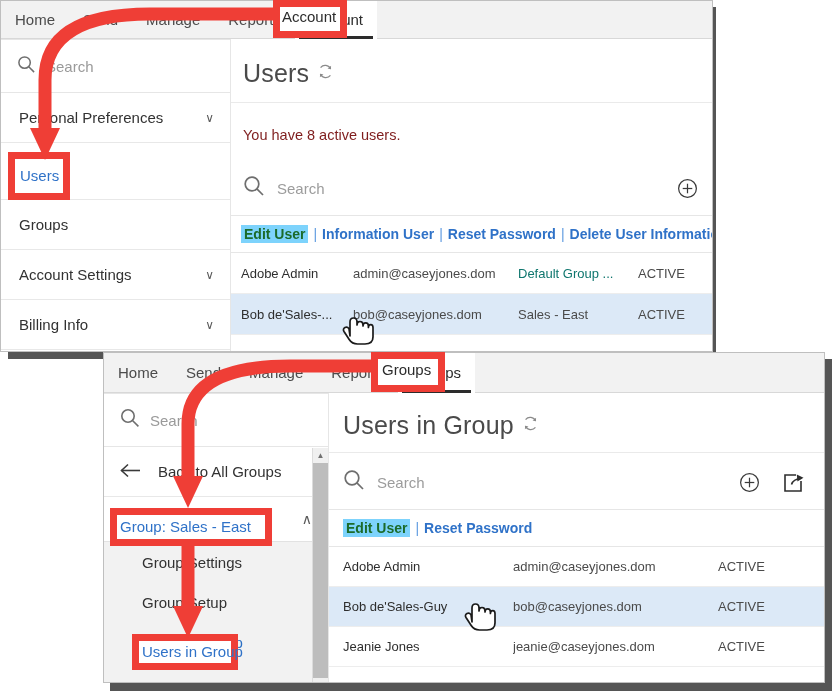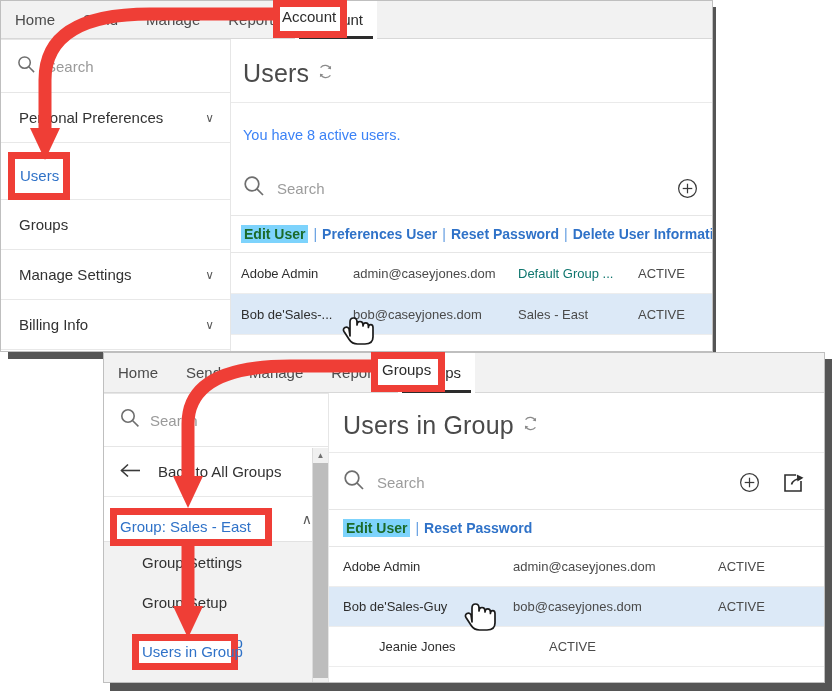--- a/index.html
+++ b/index.html
@@ -101,21 +101,21 @@
     font-size:25px;
     color:#4a4a4a;
     font-weight:300;
     padding:20px 0 14px 12px;
     display:flex;align-items:center;gap:8px;
     border-bottom:1px solid #eaeaea;
     letter-spacing:.2px;
   }
   .refresh{font-size:16px;color:#8a8a8a;}
   .active-note{
-    font-size:14.5px;color:#3b82f6;
+    font-size:14.5px;color:#7f1d1d;
     padding:24px 0 0 12px;
   }
   .tbl-search{
     display:flex;align-items:center;
     padding:16px 14px 14px 12px;
     border-bottom:1px solid #e6e6e6;
   }
   .tbl-search .ph{color:#9c9c9c;font-size:15px;margin-left:12px;flex:1;}
   .icon-btn{margin-left:10px;cursor:pointer;display:flex;align-items:center;}
 
@@ -209,21 +209,21 @@
 
       <div class="side-row link" style="height:57px;">
         <span>Users</span>
       </div>
 
       <div class="side-row">
         <span>Groups</span>
       </div>
 
       <div class="side-row">
-        <span>Manage Settings</span>
+        <span>Account Settings</span>
         <span class="chev">∨</span>
       </div>
 
       <div class="side-row">
         <span>Billing Info</span>
         <span class="chev">∨</span>
       </div>
     </div>
 
     <div class="main">
@@ -254,21 +254,21 @@
             <circle cx="11" cy="11" r="9.3" fill="none" stroke="#3a3a3a" stroke-width="1.3"></circle>
             <line x1="11" y1="6" x2="11" y2="16" stroke="#3a3a3a" stroke-width="1.3"></line>
             <line x1="6" y1="11" x2="16" y2="11" stroke="#3a3a3a" stroke-width="1.3"></line>
           </svg>
         </span>
       </div>
 
       <div class="actionbar">
         <span class="act-hl">Edit User</span>
         <span class="act-sep">|</span>
-        <span class="act-link">Preferences User</span>
+        <span class="act-link">Information User</span>
         <span class="act-sep">|</span>
         <span class="act-link">Reset Password</span>
         <span class="act-sep">|</span>
         <span class="act-link">Delete User Information</span>
       </div>
 
       <div class="trow">
         <span class="c" style="width:112px;padding-left:10px;">Adobe Admin</span>
         <span class="c" style="width:165px;color:#4a4a4a;">admin@caseyjones.dom</span>
         <span class="c" style="width:120px;color:#0f766e;">Default Group ...</span>
@@ -419,21 +419,22 @@
         <span class="c" style="width:80px;color:#4a4a4a;">ACTIVE</span>
       </div>
 
       <div class="trow sel" style="height:40px;">
         <span class="c" style="width:170px;padding-left:14px;">Bob de'Sales-Guy</span>
         <span class="c" style="width:205px;color:#4a4a4a;">bob@caseyjones.dom</span>
         <span class="c" style="width:80px;color:#4a4a4a;">ACTIVE</span>
       </div>
 
       <div class="trow" style="height:40px;">
-        <span class="c" style="width:170px;padding-left:14px;margin-left:36px;">Jeanie Jones</span>
+        <span class="c" style="width:170px;padding-left:14px;">Jeanie Jones</span>
+        <span class="c" style="width:205px;color:#4a4a4a;">jeanie@caseyjones.dom</span>
         <span class="c" style="width:80px;color:#4a4a4a;">ACTIVE</span>
       </div>
     </div>
   </div>
 </div>
 
 <div class="cursor" style="left:462px;top:592px;">
   <svg width="34" height="40" viewBox="0 0 34 40">
     <path d="M10 30 L10 16 Q10 12 13.5 12 Q17 12 17 16 L17 19 Q17 15.5 20 15.5 Q23 15.5 23 19
              L23 20 Q23 16.8 25.7 16.8 Q28.4 16.8 28.4 20 L28.4 21.5 Q28.4 18.6 30.8 18.6

